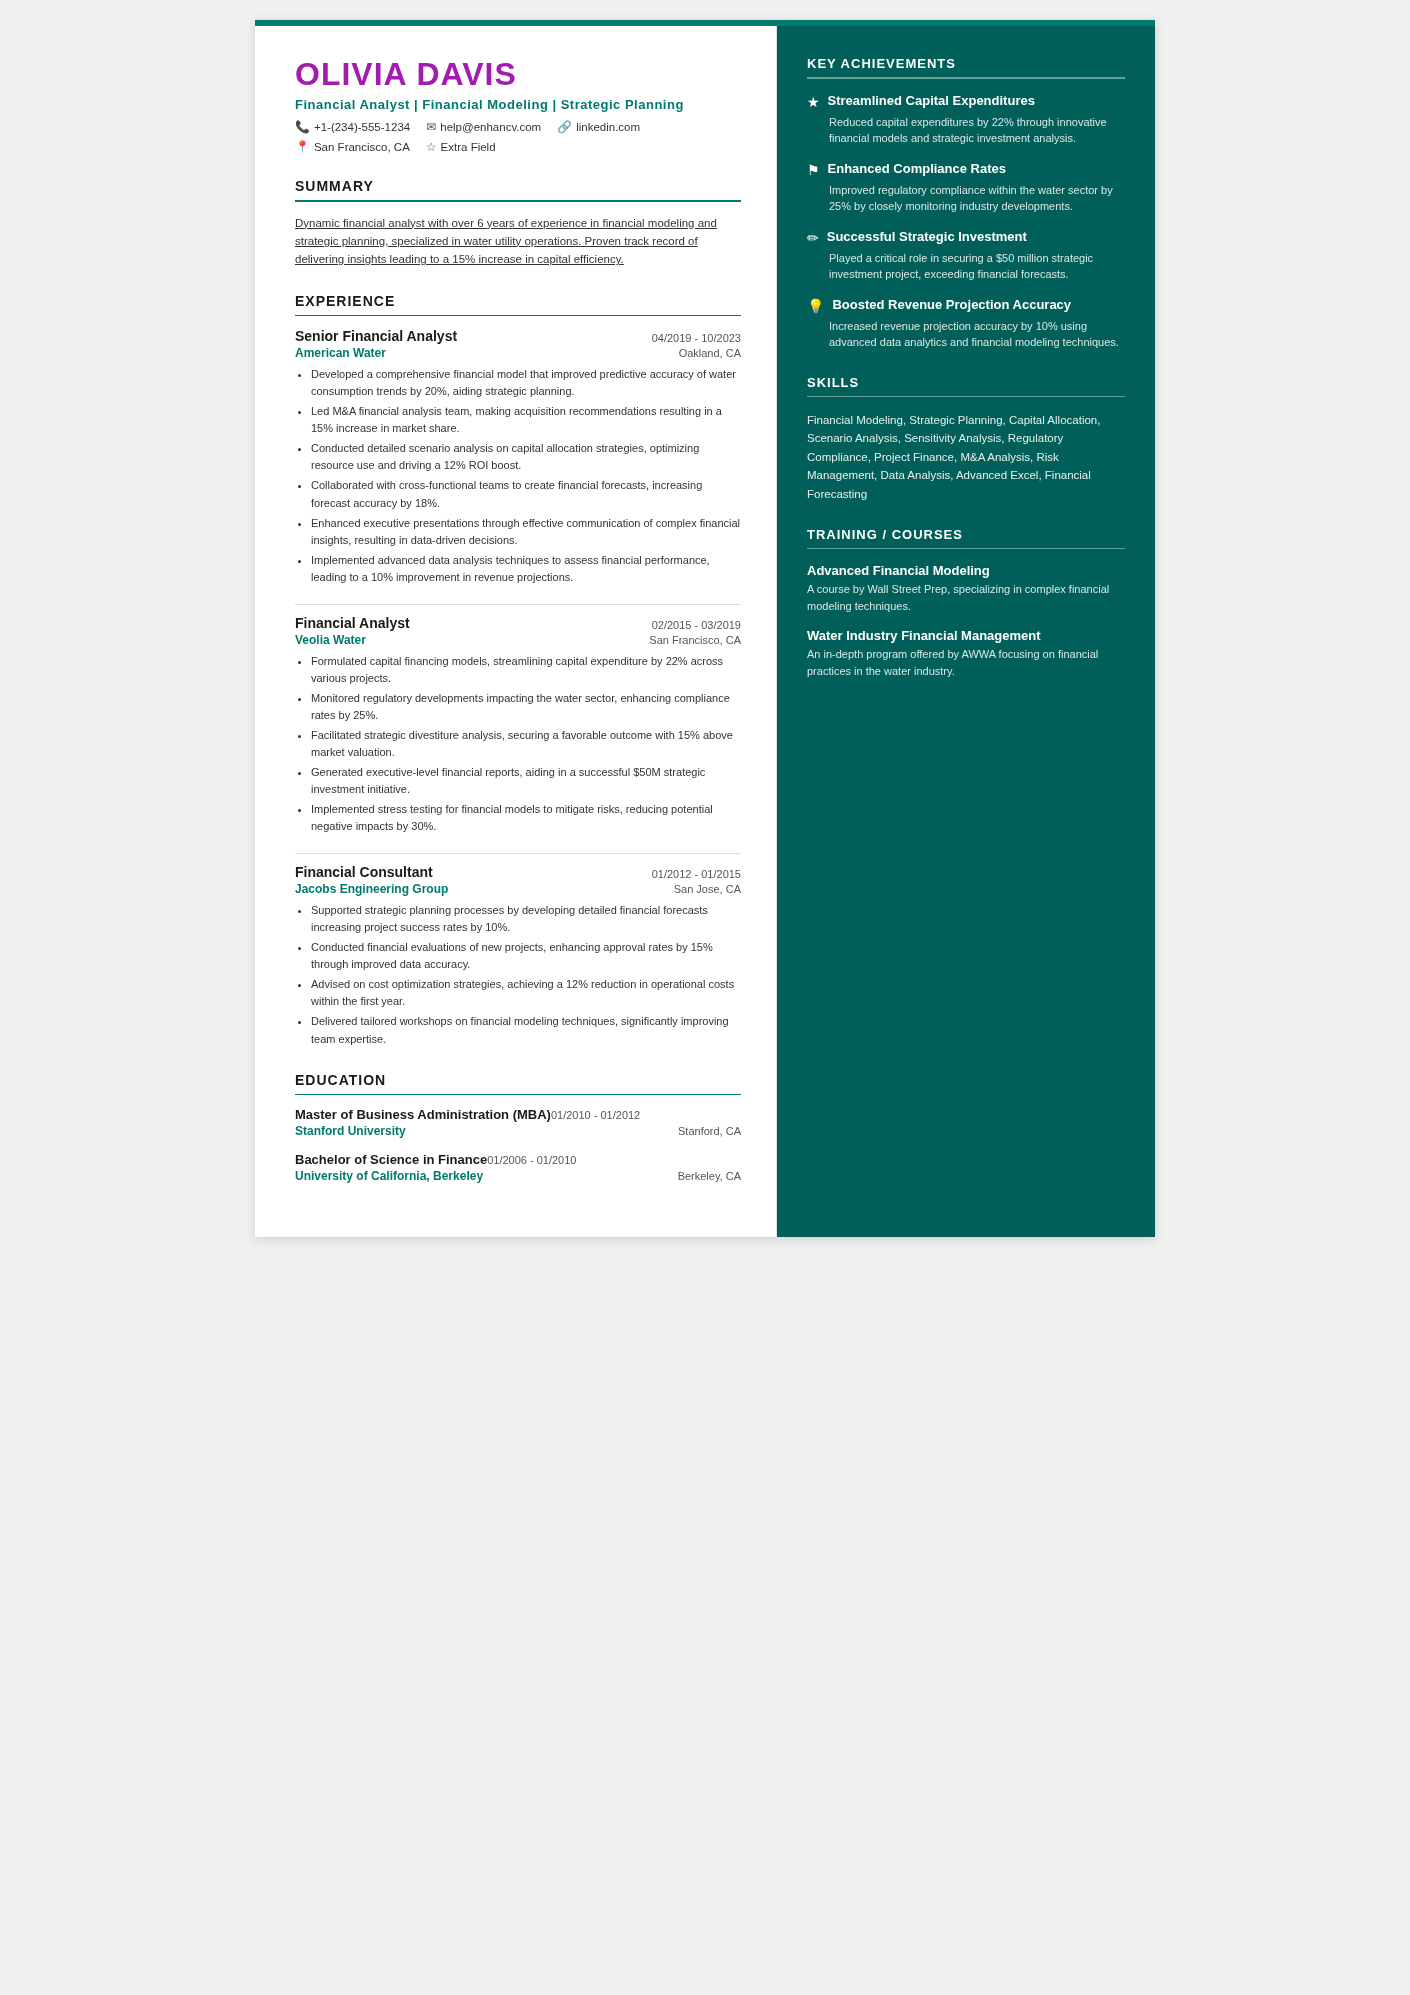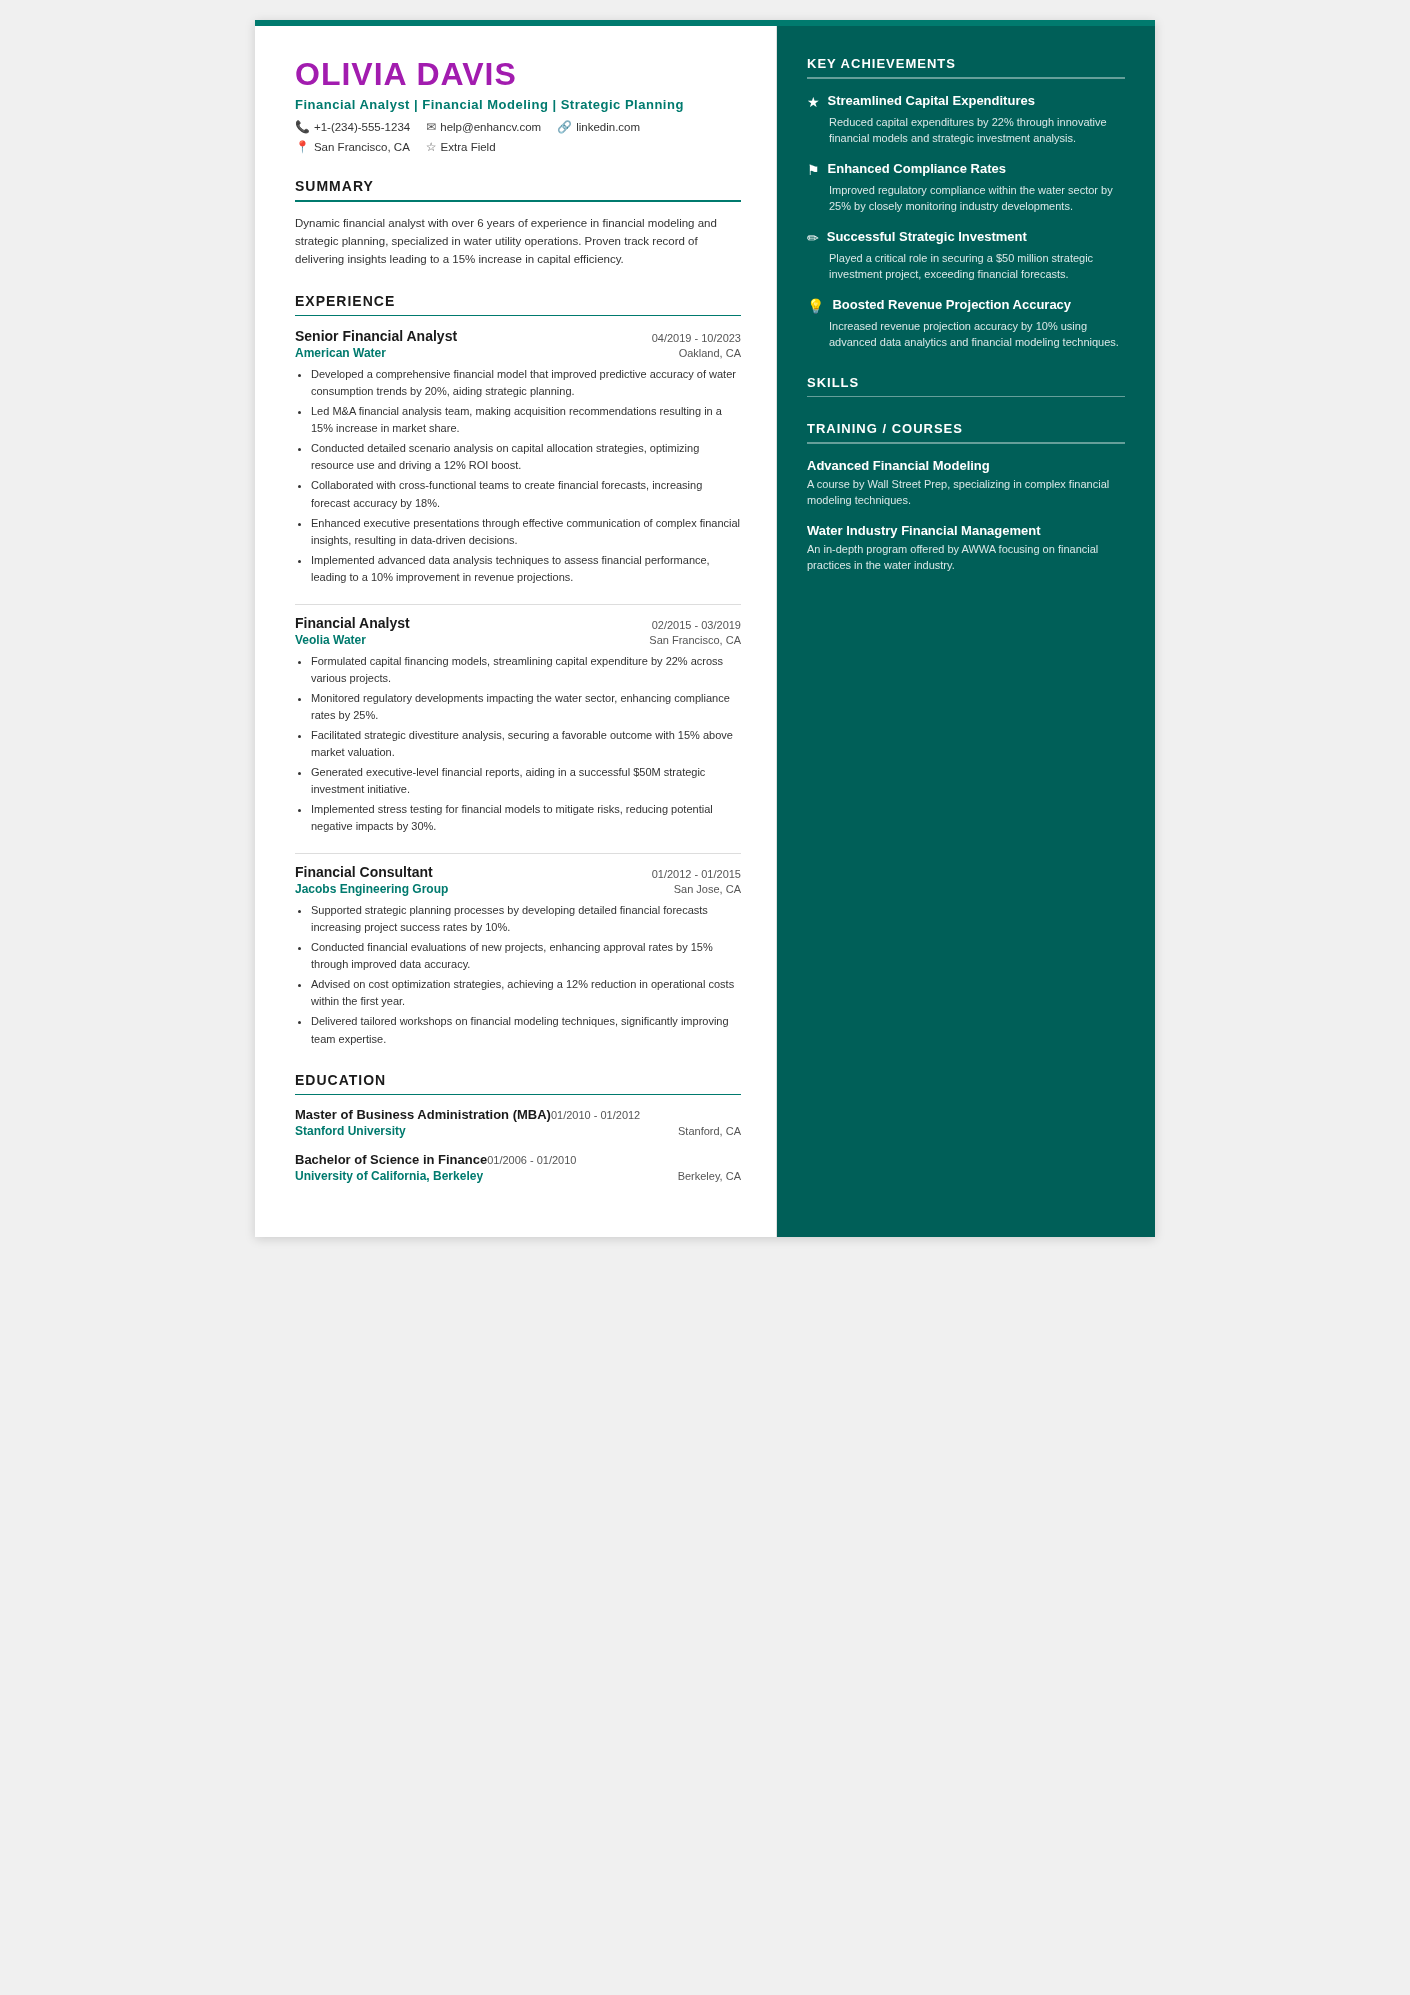--- a/index.html
+++ b/index.html
@@ -86,20 +86,21 @@
     }
     .section-divider {
       height: 1.5px;
       background: #007a6e;
       margin-bottom: 12px;
     }
     .summary-text {
       font-size: 11.5px;
       color: #333;
       line-height: 1.6;
+      text-decoration: underline;
     }
     
     .exp-block {
       margin-bottom: 18px;
     }
     .exp-header {
       display: flex;
       justify-content: space-between;
       align-items: flex-end;
     }
@@ -434,20 +435,21 @@
             <span class="achievement-icon">💡</span>
             <span class="achievement-title">Boosted Revenue Projection Accuracy</span>
           </div>
           <p class="achievement-desc">Increased revenue projection accuracy by 10% using advanced data analytics and financial modeling techniques.</p>
         </div>
       </div>
 
       <div class="right-section">
         <div class="right-section-title">SKILLS</div>
         <div class="right-divider"></div>
+        <p class="skills-text">Financial Modeling, Strategic Planning, Capital Allocation, Scenario Analysis, Sensitivity Analysis, Regulatory Compliance, Project Finance, M&amp;A Analysis, Risk Management, Data Analysis, Advanced Excel, Financial Forecasting</p>
       </div>
 
       <div class="right-section">
         <div class="right-section-title">TRAINING / COURSES</div>
         <div class="right-divider"></div>
 
         <div class="training-item">
           <div class="training-title">Advanced Financial Modeling</div>
           <p class="training-desc">A course by Wall Street Prep, specializing in complex financial modeling techniques.</p>
         </div>

